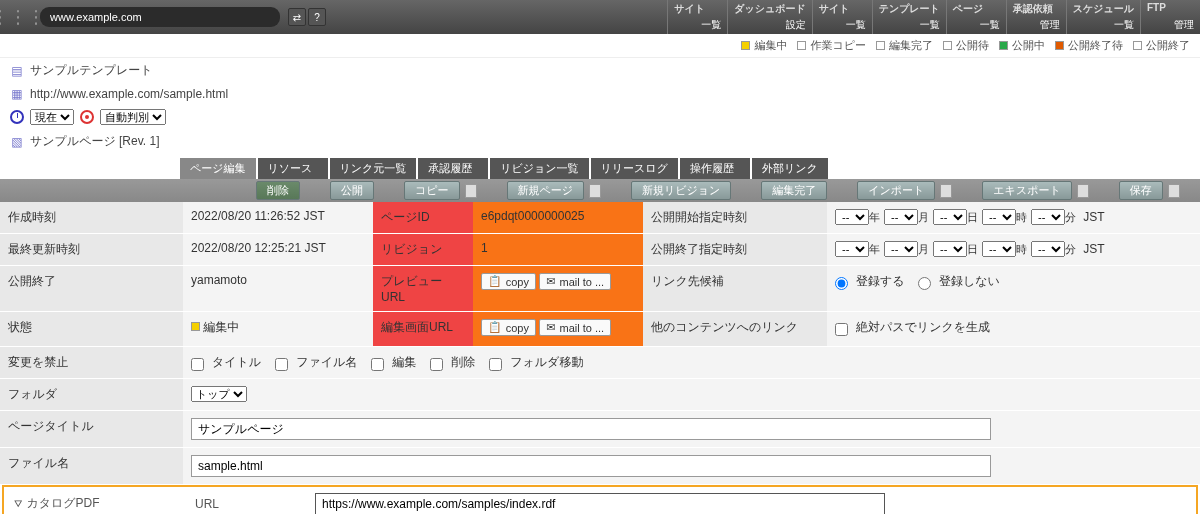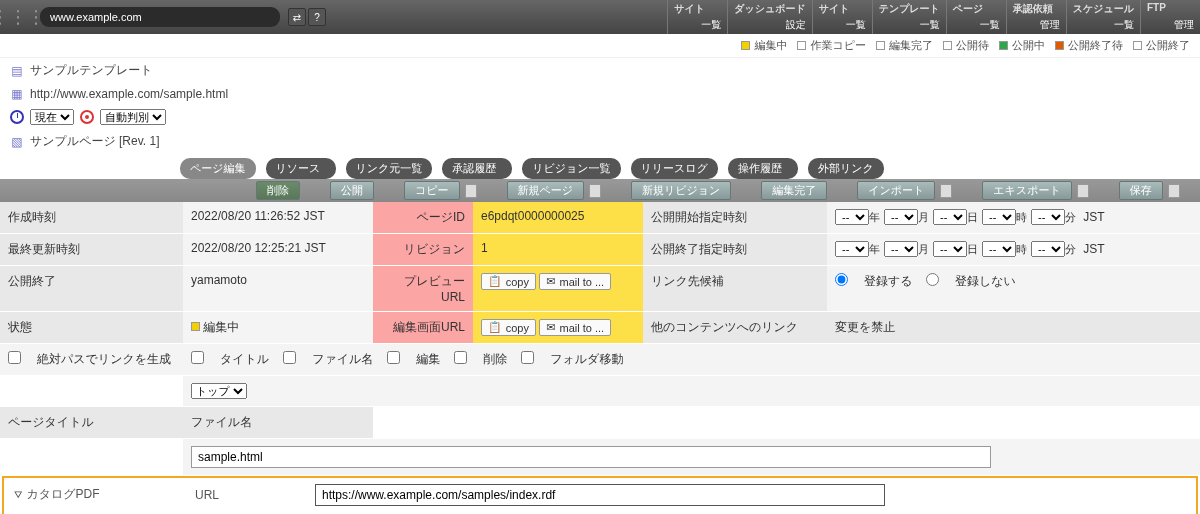--- a/index.html
+++ b/index.html
@@ -22,39 +22,39 @@
 
 .info-row { padding: 4px 10px; display: flex; align-items: center; gap: 6px; color: #444; }
 .info-row .ic { width: 14px; height: 14px; display: inline-flex; align-items: center; justify-content: center; color: #77c; }
 .sel { font-size: 11px; }
 .rad-red { width: 14px; height: 14px; border: 2px solid #d33; border-radius: 50%; display: inline-flex; align-items: center; justify-content: center; }
 .rad-red::after { content: ''; width: 4px; height: 4px; background: #d33; border-radius: 50%; }
 .clock-ic { width: 14px; height: 14px; border: 2px solid #33b; border-radius: 50%; position: relative; }
 .clock-ic::after { content: ''; position: absolute; width: 1px; height: 5px; background: #33b; left: 5px; top: 1px; }
 
 .tab-strip { margin-top: 4px; display: flex; padding-left: 180px; }
-.etab { background: #555; color: #fff; font-size: 11px; padding: 3px 10px; margin-right: 10px; min-width: 70px; cursor: pointer; border-radius: 10px; }
+.etab { background: #555; color: #fff; font-size: 11px; padding: 3px 10px; margin-right: 2px; min-width: 70px; cursor: pointer; }
 .etab.active { background: #888; }
 
 .action-bar { background: linear-gradient(#999,#888); display: flex; padding: 2px 0 2px 256px; gap: 30px; align-items: center; }
 .abtn { background: linear-gradient(#abb,#899); color: #fff; font-size: 11px; padding: 1px 10px; border: 1px solid #677; border-radius: 2px; cursor: pointer; }
 .abtn.del { background: linear-gradient(#6a8a6a,#587858); }
 .adoc { width: 12px; height: 14px; background: #ddd; border: 1px solid #999; display: inline-block; margin-left: -25px; }
 
 .grid { display: grid; grid-template-columns: 183px 190px 100px 170px 184px 373px; font-size: 12px; color: #333; }
 .cell { padding: 7px 8px; border-bottom: 1px solid #fff; }
 .lab { background: #e8e8e8; }
 .val { background: #f4f4f4; }
-.lab2 { background: #fca5a5; text-align: right; }
-.val2 { background: #fde047; }
+.lab2 { background: #ef4444; }
+.val2 { background: #f97316; }
 .full-row { grid-column: 2 / 7; }
 .span5 { grid-column: 2 / 7; display: flex; align-items: center; gap: 14px; }
 .tin { width: 800px; padding: 3px 6px; font-size: 12px; border: 1px solid #999; }
 .copy-btn { border: 1px solid #999; border-radius: 2px; padding: 1px 6px; font-size: 11px; cursor: pointer; display: inline-flex; align-items: center; gap: 4px; background: #fafafa; }
-.chk { display: inline-flex; align-items: flex-start; gap: 16px; }
+.chk { display: inline-flex; align-items: flex-end; gap: 8px; }
 .date-sel { font-size: 11px; padding: 0 2px; }
 .date-unit { font-size: 11px; margin-right: 4px; }
 
 .highlight-box { border: 2px solid #f5a623; margin: 0 2px; padding: 4px 0; display: grid; grid-template-columns: 181px 130px 570px 20px; row-gap: 6px; align-items: center; }
 .hb-lab { padding: 4px 10px; color: #555; display: flex; align-items: center; gap: 4px; }
 .hb-in { padding: 3px 6px; font-size: 12px; border: 1px solid #555; }
 .chev { font-size: 10px; }
 </style>
 </head>
 <body>
@@ -193,41 +193,45 @@
   </div>
 
   <div class="cell lab">状態</div>
   <div class="cell val"><span class="sq" style="background:#f5d000"></span> <span>編集中</span></div>
   <div class="cell lab2">編集画面URL</div>
   <div class="cell val2">
     <span class="copy-btn">📋 <span>copy</span></span>
     <span class="copy-btn">✉ <span>mail to ...</span></span>
   </div>
   <div class="cell lab">他のコンテンツへのリンク</div>
-  <div class="cell lab">変更を禁止</div>
-
   <div class="cell val">
     <label class="chk">
         <input type="checkbox" style=""> 
         <span>絶対パスでリンクを生成</span>
       </label>
   </div>
+
+  <div class="cell lab">変更を禁止</div>
   <div class="cell val span5" id="nochg">
       <label class="chk"><input type="checkbox" style=""> タイトル</label>
       <label class="chk"><input type="checkbox" style=""> ファイル名</label>
       <label class="chk"><input type="checkbox" style=""> 編集</label>
       <label class="chk"><input type="checkbox" style=""> 削除</label>
       <label class="chk"><input type="checkbox" style=""> フォルダ移動</label>
     </div>
 
+  <div class="cell lab">フォルダ</div>
   <div class="cell val full-row">
     <select class="sel"><option>トップ</option></select>
   </div>
 
   <div class="cell lab">ページタイトル</div>
+  <div class="cell val full-row">
+    <input class="tin" value="サンプルページ" style="">
+  </div>
 
   <div class="cell lab">ファイル名</div>
   <div class="cell val full-row">
     <input class="tin" value="sample.html" style="">
   </div>
 </div>
 
 <div class="highlight-box">
   <div class="hb-lab">
     <span class="chev">⛛</span>

